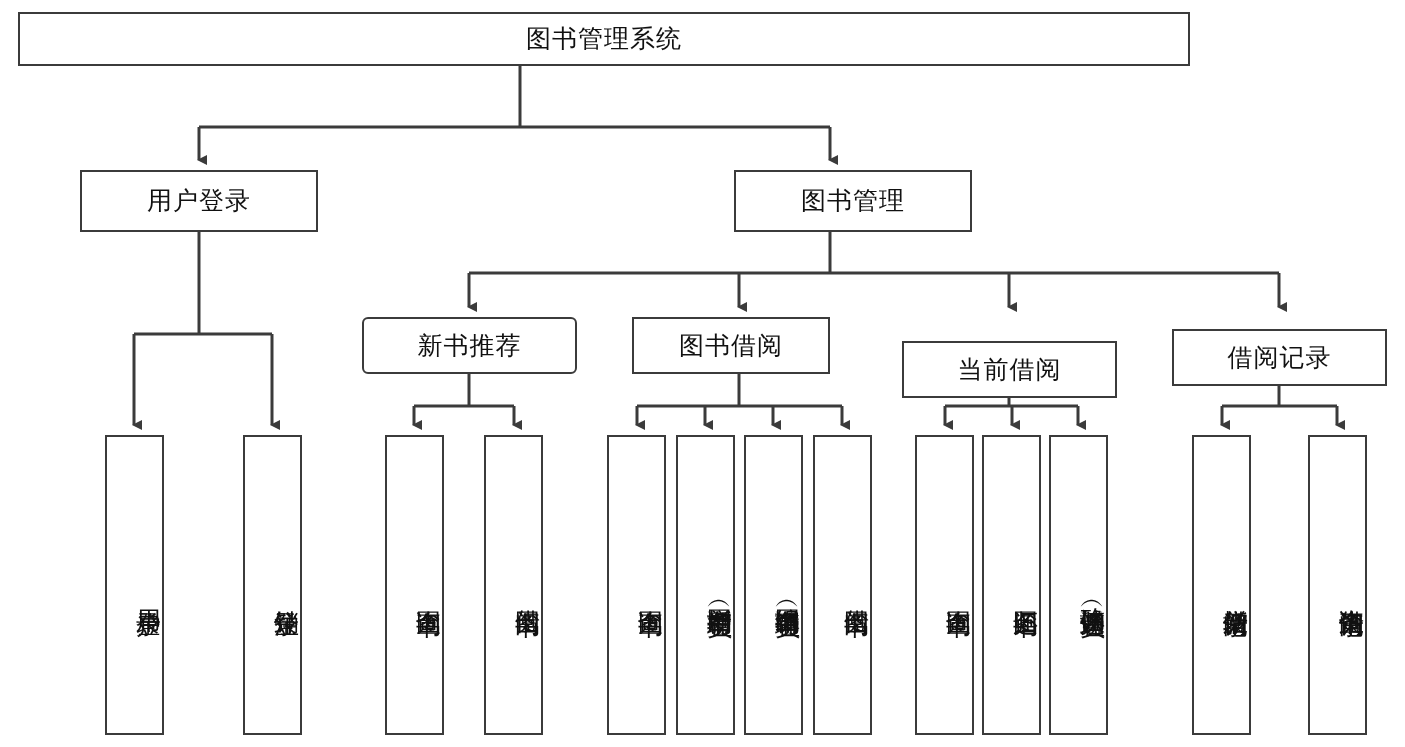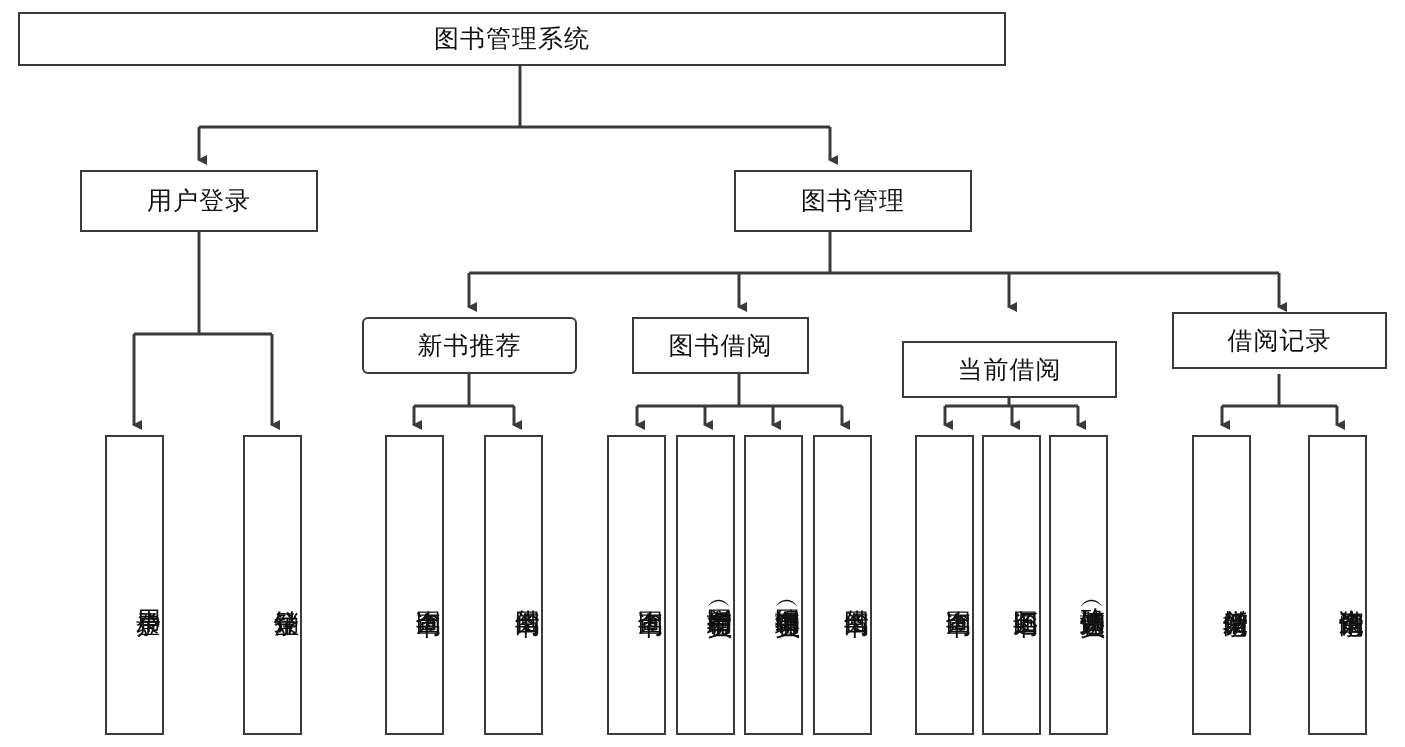--- a/index.html
+++ b/index.html
@@ -116,41 +116,41 @@
       <path d="M1012,406 L1012,425" marker-end="url(#arw)"></path>
       <path d="M1078,406 L1078,425" marker-end="url(#arw)"></path>
 
       <path d="M1279,374 L1279,406"></path>
       <path d="M1222,406 L1337,406"></path>
       <path d="M1222,406 L1222,425" marker-end="url(#arw)"></path>
       <path d="M1337,406 L1337,425" marker-end="url(#arw)"></path>
     </g>
   </svg>
 
-  <div class="node node-h" style="left:18px; top:12px; width:988px; height:54px;">
+  <div class="node node-h" style="left:18px; top:12px; width:1172px; height:54px;">
     <span>图书管理系统</span>
   </div>
 
   <div class="node node-h" style="left:80px; top:170px; width:238px; height:62px;">
     <span>用户登录</span>
   </div>
   <div class="node node-h" style="left:711px; top:170px; width:238px; height:62px;margin-left:23px;">
     <span>图书管理</span>
   </div>
 
   <div class="node node-h" style="left:362px; top:317px; width:215px; height:57px;border-radius:6px;">
     <span>新书推荐</span>
   </div>
-  <div class="node node-h" style="left:632px; top:317px; width:177px; height:57px;">
+  <div class="node node-h" style="left:632px; top:317px; width:198px; height:57px;">
     <span>图书借阅</span>
   </div>
   <div class="node node-h" style="left:902px; top:317px; width:215px; height:57px;margin-top:24px;">
     <span>当前借阅</span>
   </div>
-  <div class="node node-h" style="left:1172px; top:312px; width:215px; height:57px;text-align:center;">
+  <div class="node node-h" style="left:1172px; top:329px; width:215px; height:57px;text-align:center;">
     <span>借阅记录</span>
   </div>
 
   <div class="node node-v" style="left:105px; top:435px; width:59px; height:300px;">
     <span class="vtext">用户登录</span>
   </div>
   <div class="node node-v" style="left:243px; top:435px; width:59px; height:300px;">
     <span class="vtext">注销登录</span>
   </div>
 

